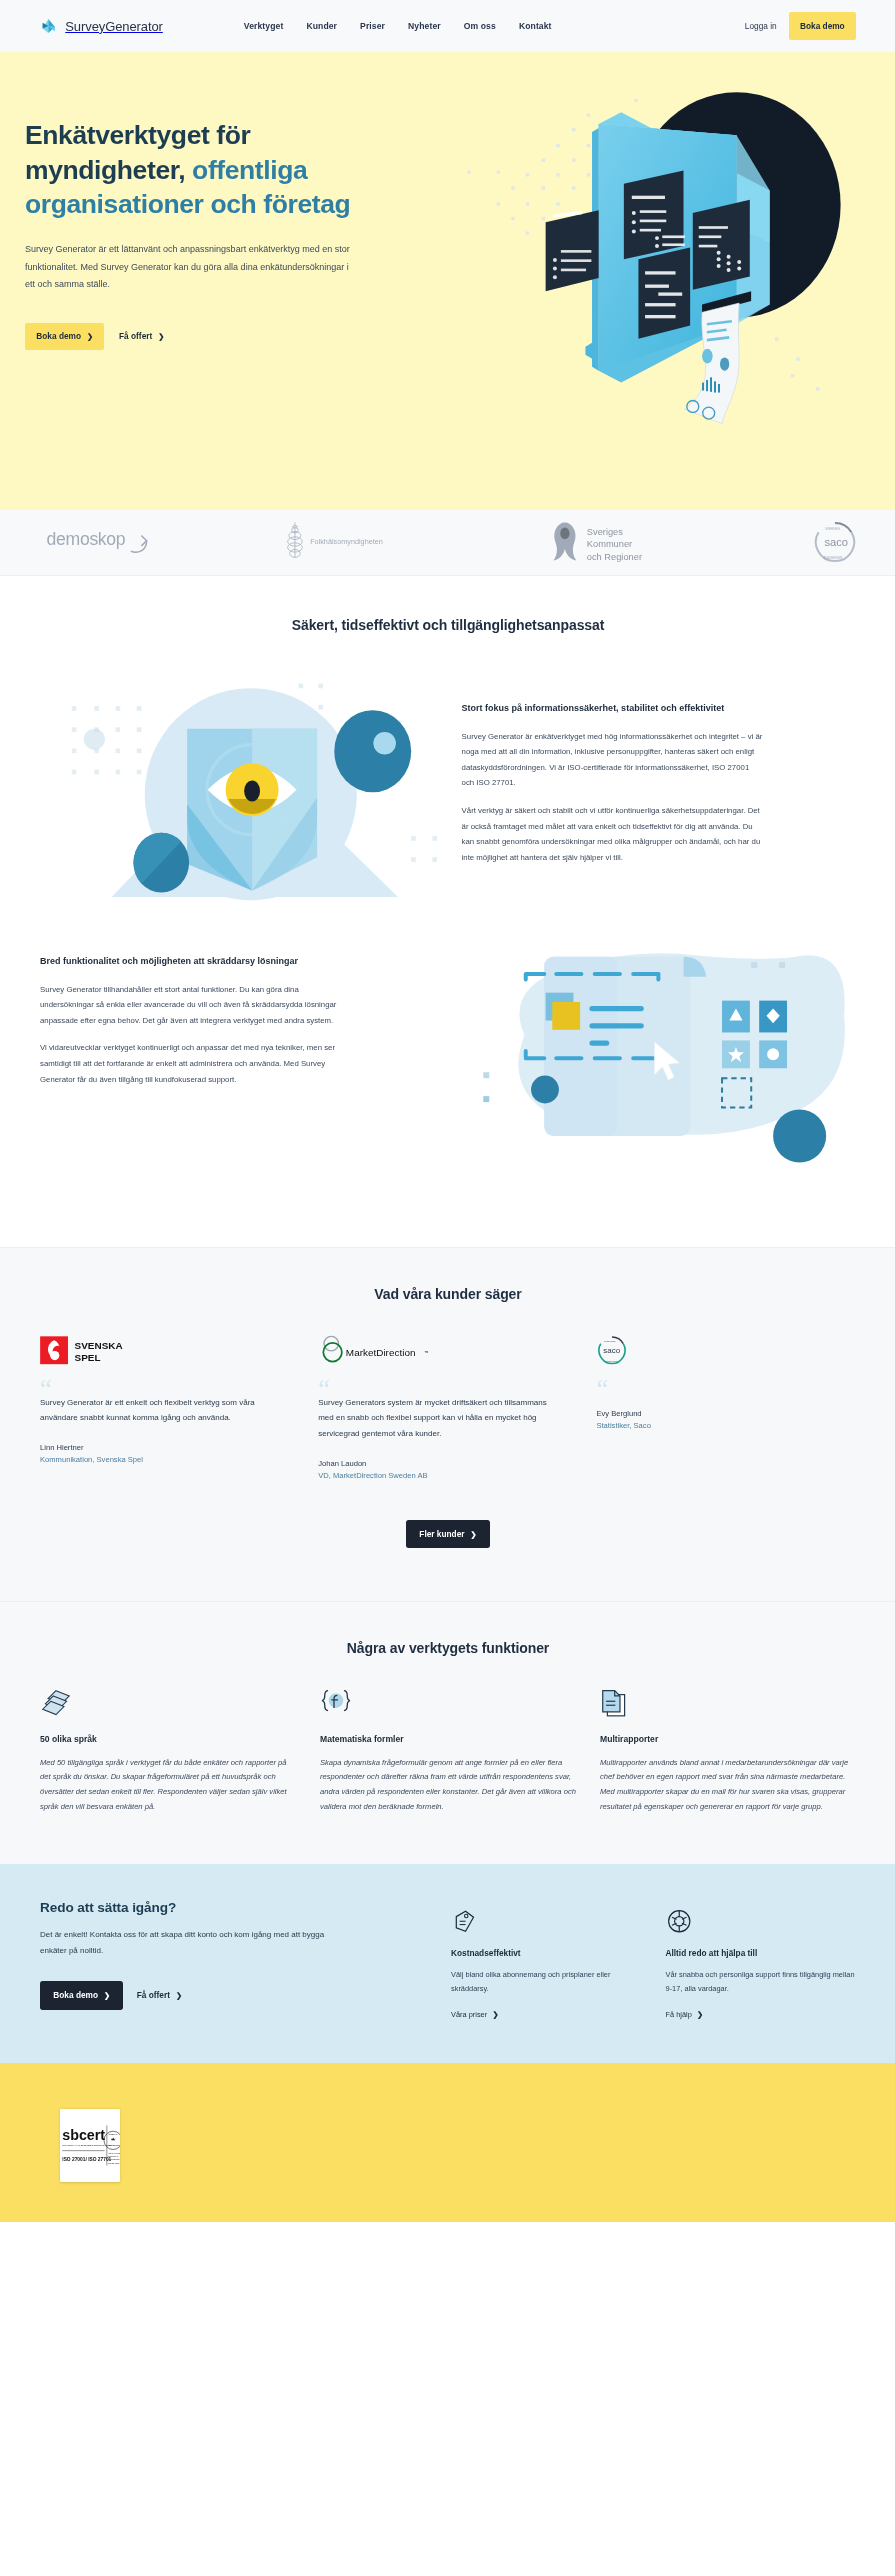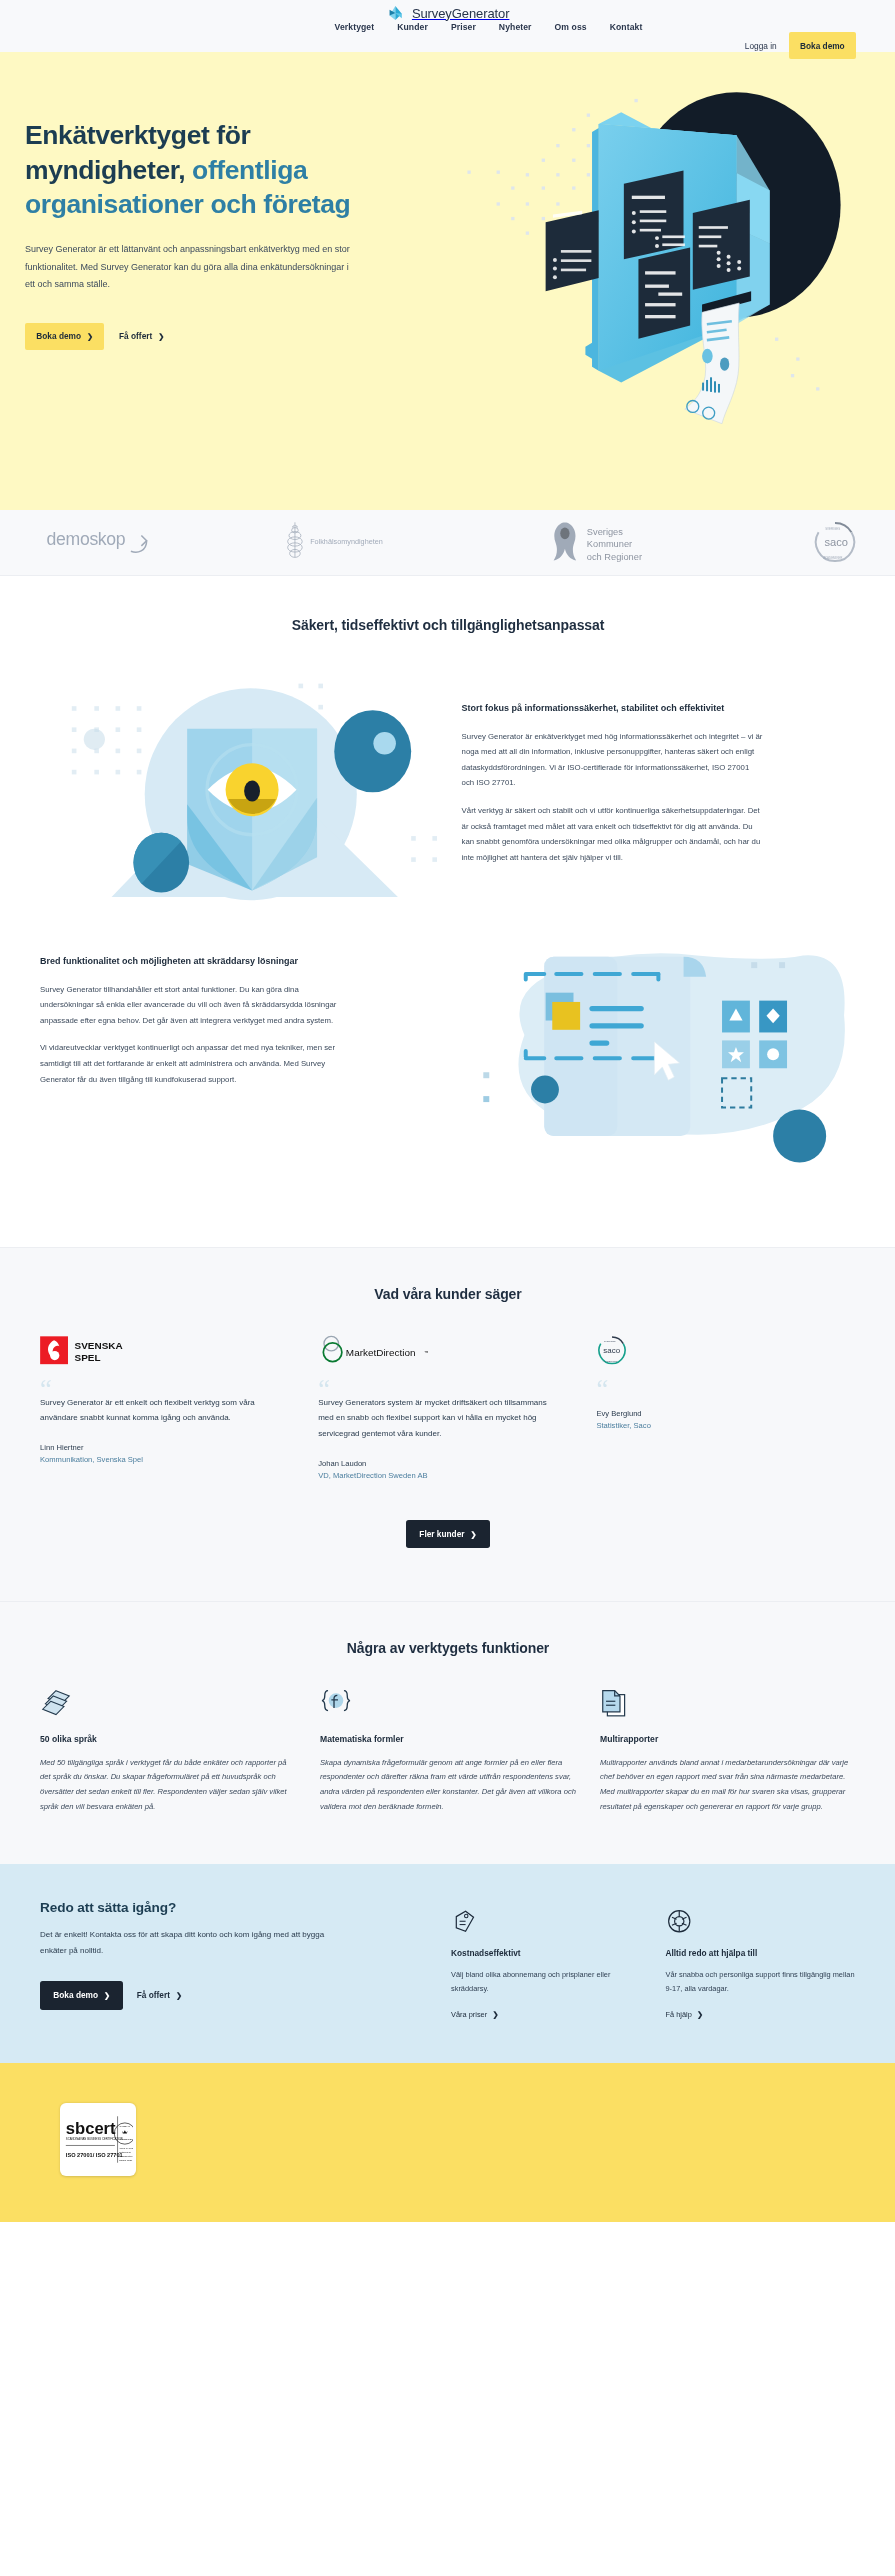--- a/index.html
+++ b/index.html
@@ -11,24 +11,23 @@
     -webkit-font-smoothing: antialiased;
   }
   .page { width: 896px; position: relative; overflow: hidden; }
 
   
   .header {
     height: 52px;
     background: #f8f9fb;
     display: flex;
     align-items: center;
-    padding: 4px 40px;
+    padding: 11px 40px;
     position: relative;
     z-index: 20;
-    flex-direction: column;
   }
   .brand { display: flex; align-items: center; gap: 7.3px; }
   .brand-logo { width: 18px; height: 18px; display: block; }
   .brand-name {
     font-size: 13px;
     font-weight: 400;
     letter-spacing: -0.1px;
     color: #27344a;
   }
   .nav {
@@ -246,25 +245,25 @@
   
   .footer {
     background: #fbdf63;
     padding: 28px 40px 46px;
     position: relative;
     min-height: 159px;
   }
   .cert {
     position: absolute;
     left: 60px;
-    top: 40px;
-    width: 76px;
+    top: 46px;
+    width: 60px;
     height: 73px;
     background: #fff;
-    border-radius: 6px;
+    border-radius: 1px;
     box-shadow: 0 0.7px 2.7px rgba(0,0,0,.16);
     display: flex;
     align-items: center;
     justify-content: center;
   }
   .footer-center { text-align: center; padding-top: 12px; }
   .lang {
     display: inline-flex;
     align-items: center;
     gap: 4.6px;

